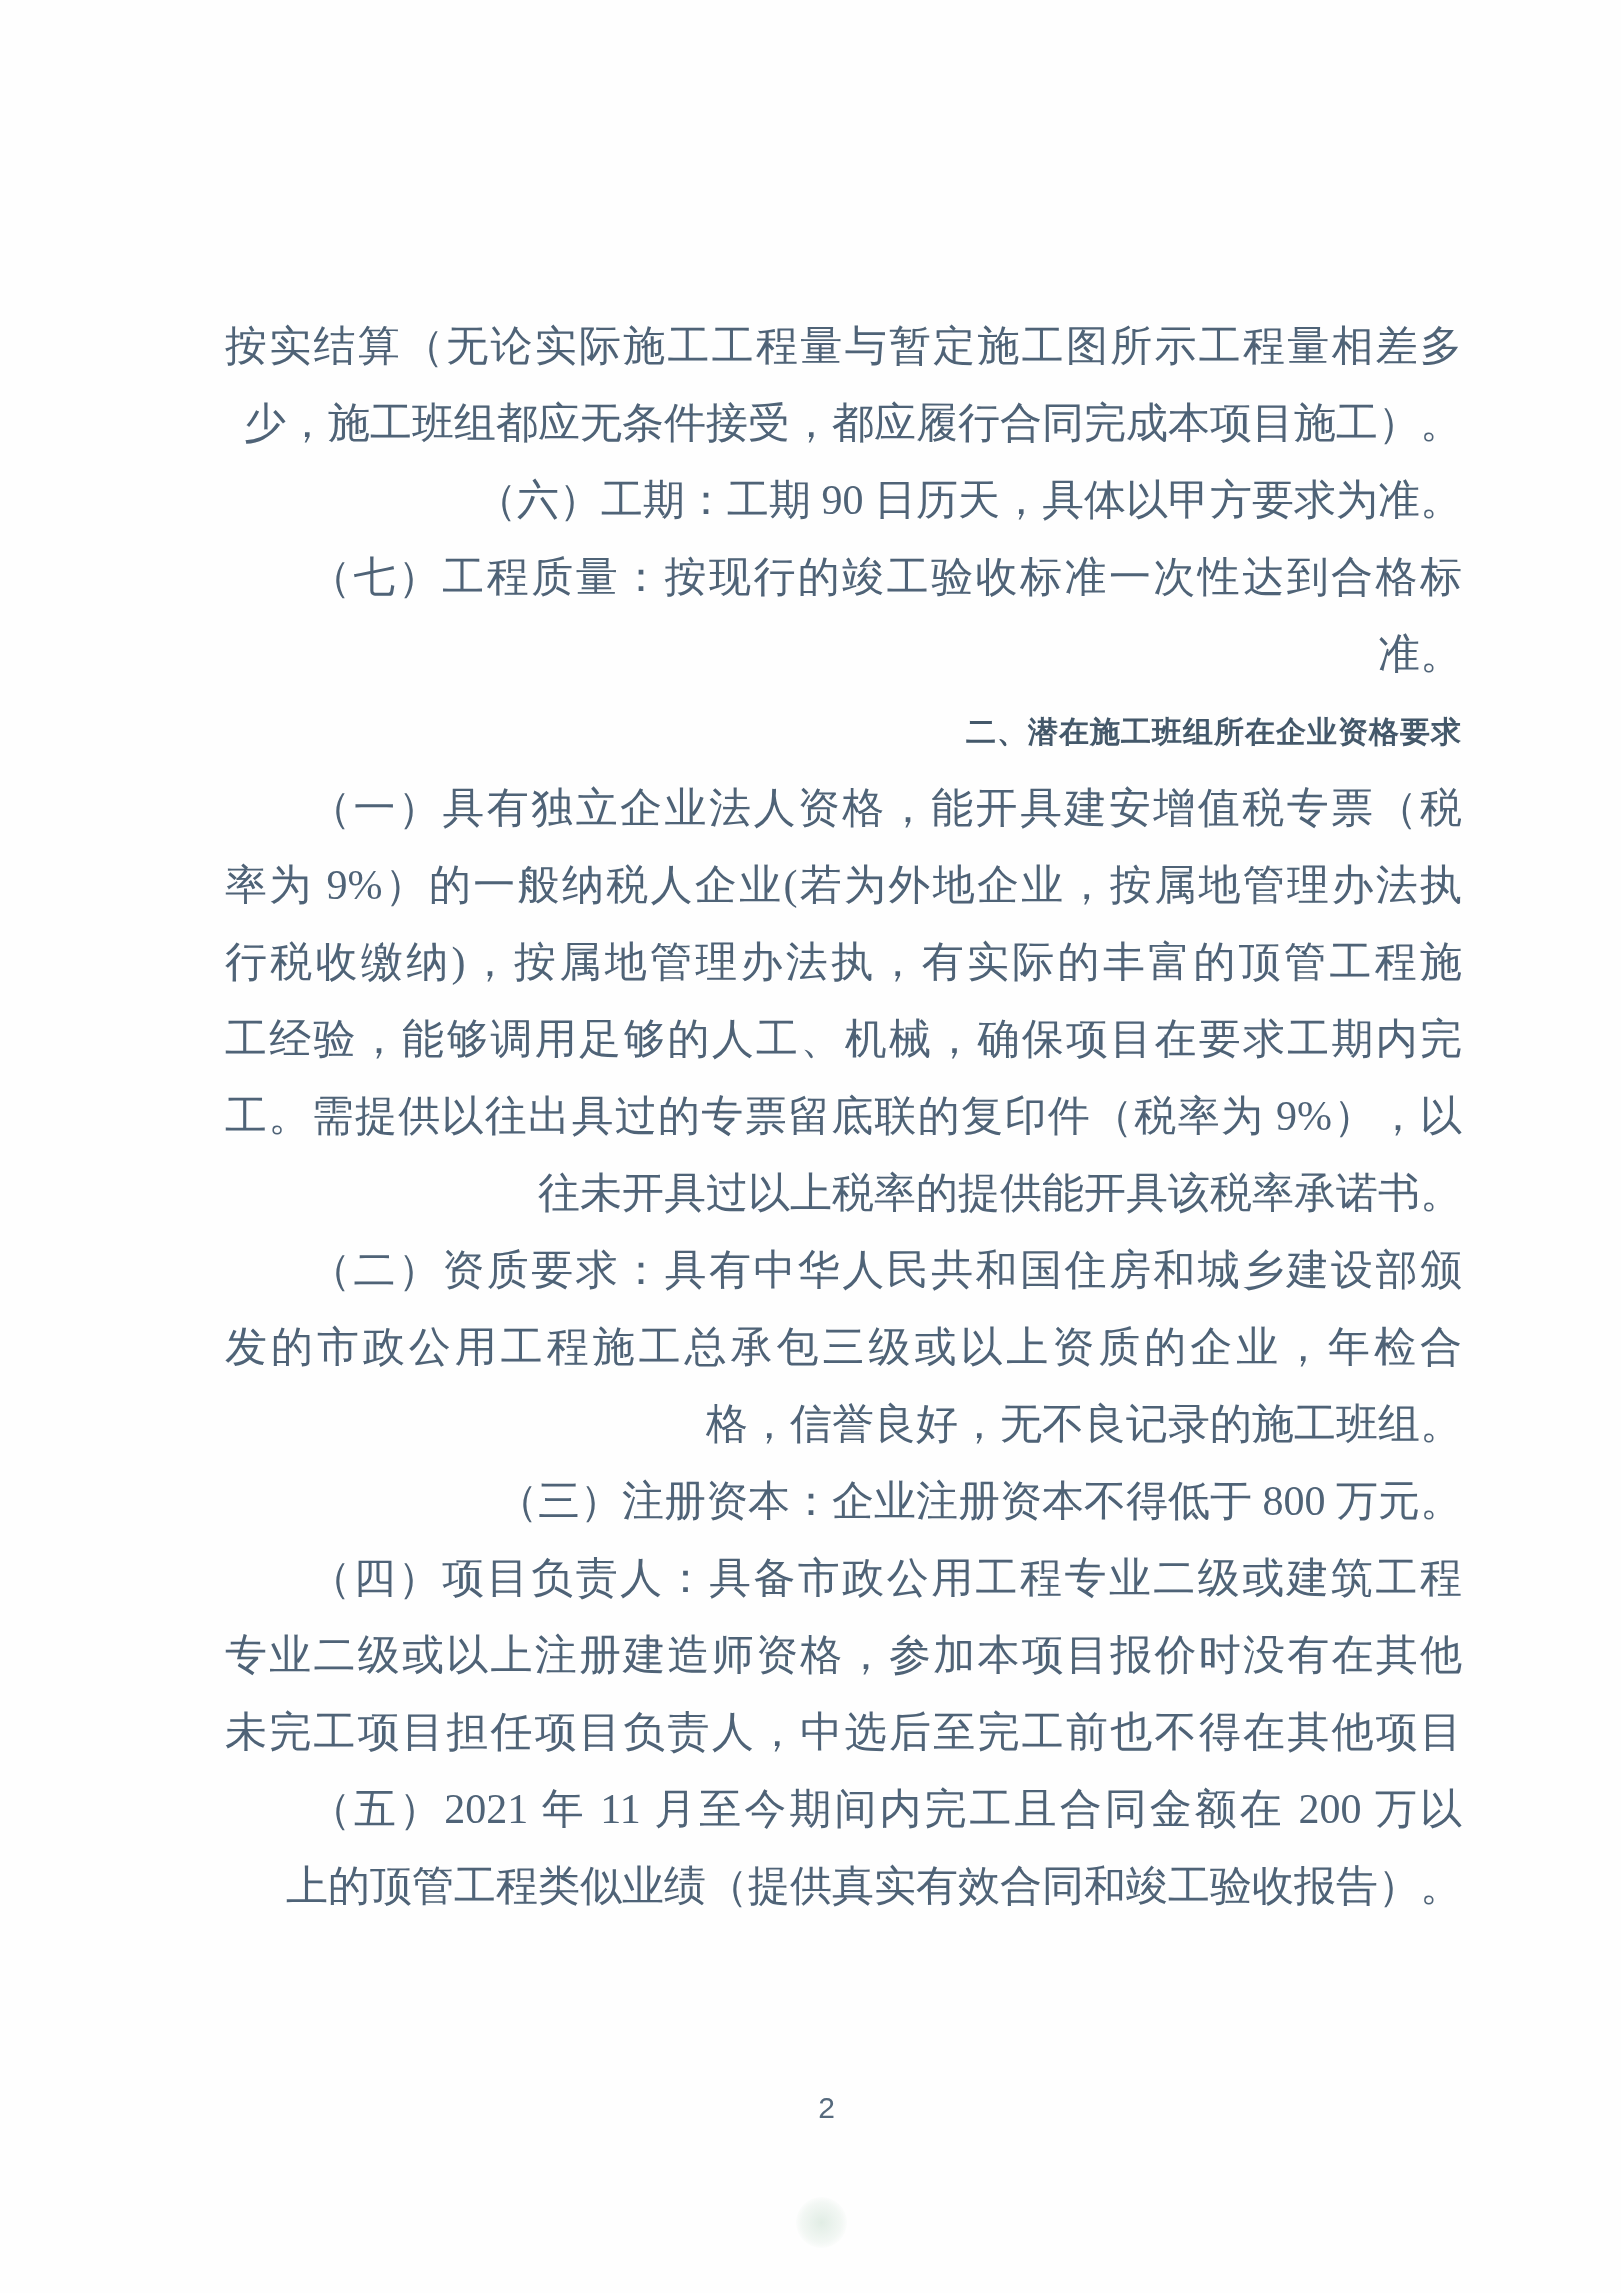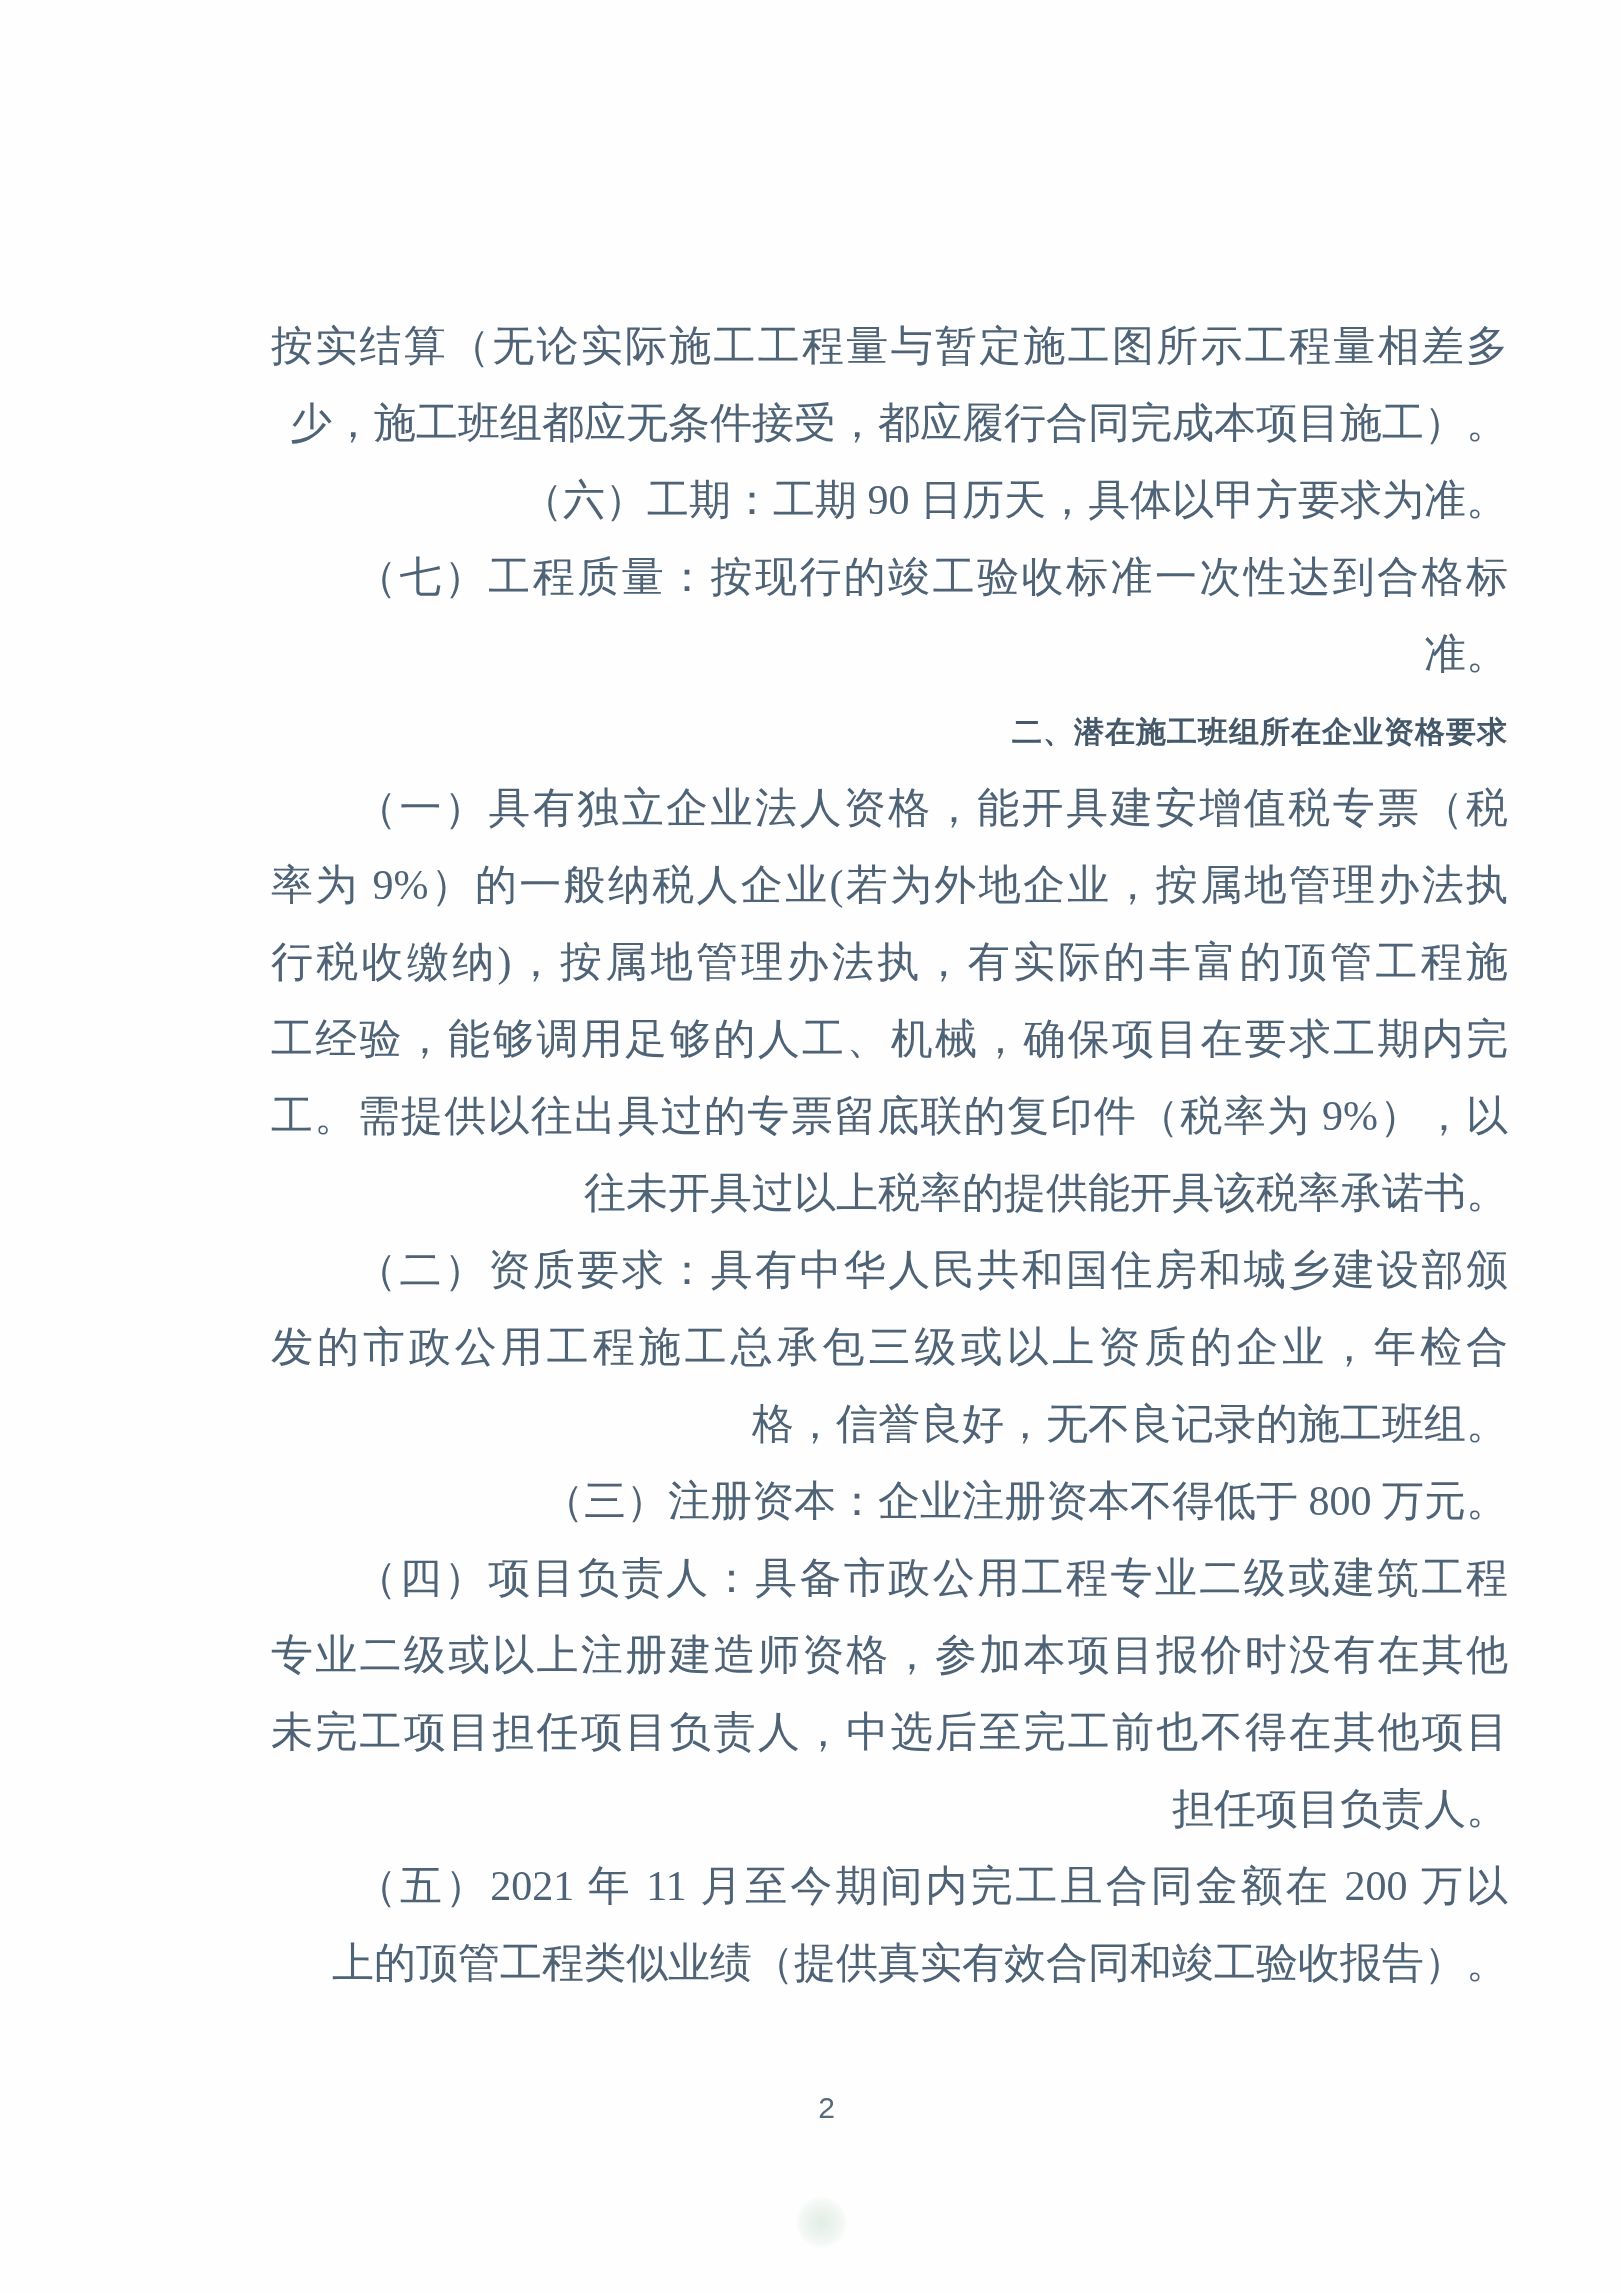--- a/index.html
+++ b/index.html
@@ -16,21 +16,20 @@
     overflow: hidden;
     font-family: "Liberation Serif", serif;
   }
   .body-col {
     position: absolute;
     left: 225px;
     top: 308px;
     width: 1237px;
     color: #4f6377;
     font-size: 42px;
-    margin-left: 46px;
   }
   .ln {
     height: 77px;
     line-height: 77px;
     text-align: right;
     white-space: pre-wrap;
   }
   .ln.j {
     text-align: justify;
     text-align-last: justify;
@@ -84,21 +83,20 @@
     <div class="ln j">工经验，能够调用足够的人工、机械，确保项目在要求工期内完</div>
     <div class="ln j">工。需提供以往出具过的专票留底联的复印件（税率为 9%），以</div>
     <div class="ln">往未开具过以上税率的提供能开具该税率承诺书。</div>
     <div class="ln ind j">（二）资质要求：具有中华人民共和国住房和城乡建设部颁</div>
     <div class="ln j">发的市政公用工程施工总承包三级或以上资质的企业，年检合</div>
     <div class="ln">格，信誉良好，无不良记录的施工班组。</div>
     <div class="ln ind">（三）注册资本：企业注册资本不得低于 800 万元。</div>
     <div class="ln ind j">（四）项目负责人：具备市政公用工程专业二级或建筑工程</div>
     <div class="ln j">专业二级或以上注册建造师资格，参加本项目报价时没有在其他</div>
     <div class="ln j">未完工项目担任项目负责人，中选后至完工前也不得在其他项目</div>
-    <div class="ln">担任项目负责人。</div>
     <div class="ln ind j">（五）2021 年 11 月至今期间内完工且合同金额在 200 万以</div>
     <div class="ln">上的顶管工程类似业绩（提供真实有效合同和竣工验收报告）。</div>
   </div>
 
   <div class="page-number">2</div>
 
   <div class="scan-smudge"></div>
 </div>
 
 

